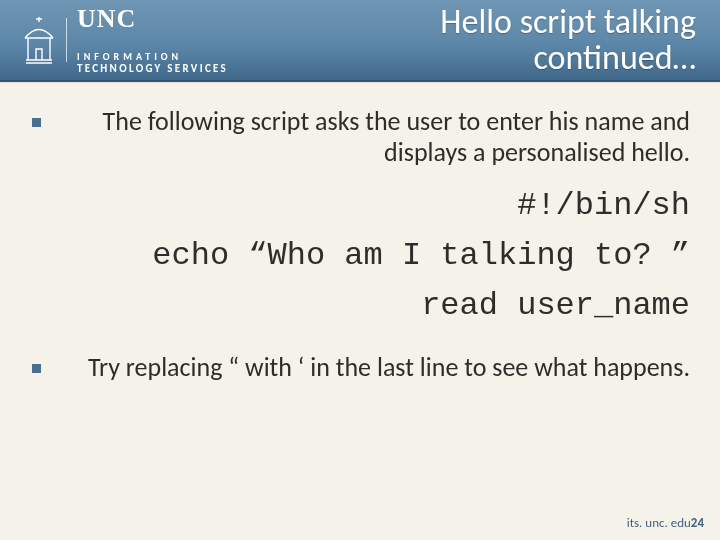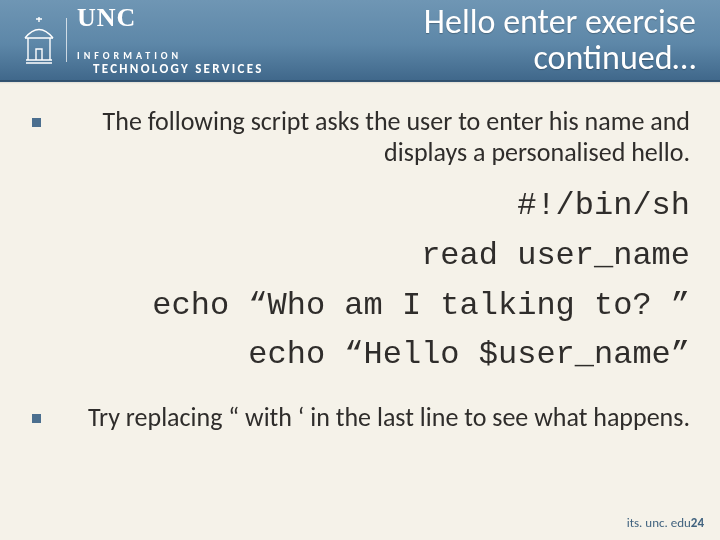--- a/index.html
+++ b/index.html
@@ -74,25 +74,24 @@
     font-size: 26px;
     letter-spacing: 1px;
   }
   .logo-sub1 {
     font-size: 10px;
     letter-spacing: 4px;
     font-weight: 700;
     margin-top: 20px;
   }
   .logo-sub2 {
-    font-size: 13px;
+    font-size: 11px;
     letter-spacing: 2.3px;
     font-weight: 700;
     margin-top: 1px;
-    margin-left: 16px;
   }
 
   
   .title-wrap {
     flex: 1 1 auto;
     text-align: right;
     padding-left: 20px;
     padding-right: 4px;
   }
   .title {
@@ -183,35 +182,34 @@
       </span>
       <span class="divider"></span>
       <span class="logo-text">
         <span class="logo-unc">UNC</span>
         <span class="logo-sub1">INFORMATION</span>
         <span class="logo-sub2">TECHNOLOGY SERVICES</span>
       </span>
     </div>
     <div class="title-wrap">
       <div class="title">
-        <span>Hello enter exercise</span><br>
+        <span>Hello script talking</span><br>
         <span>continued…</span>
       </div>
     </div>
   </div>
 
   <div class="body">
     <ul class="points">
       <li>
         <span>The following script asks the user to enter his name and displays a personalised hello.</span>
         <div class="code-block">
           <div class="code-line">#!/bin/sh</div>
+          <div class="code-line">echo “Who am I talking to? ”</div>
           <div class="code-line">read user_name</div>
-          <div class="code-line">echo “Who am I talking to? ”</div>
-          <div class="code-line">echo “Hello $user_name”</div>
         </div>
       </li>
       <li>
         <span>Try replacing “ with ‘ in the last line to see what happens.</span>
       </li>
     </ul>
   </div>
 
   <div class="footer">
     <span>its. unc. edu</span>

